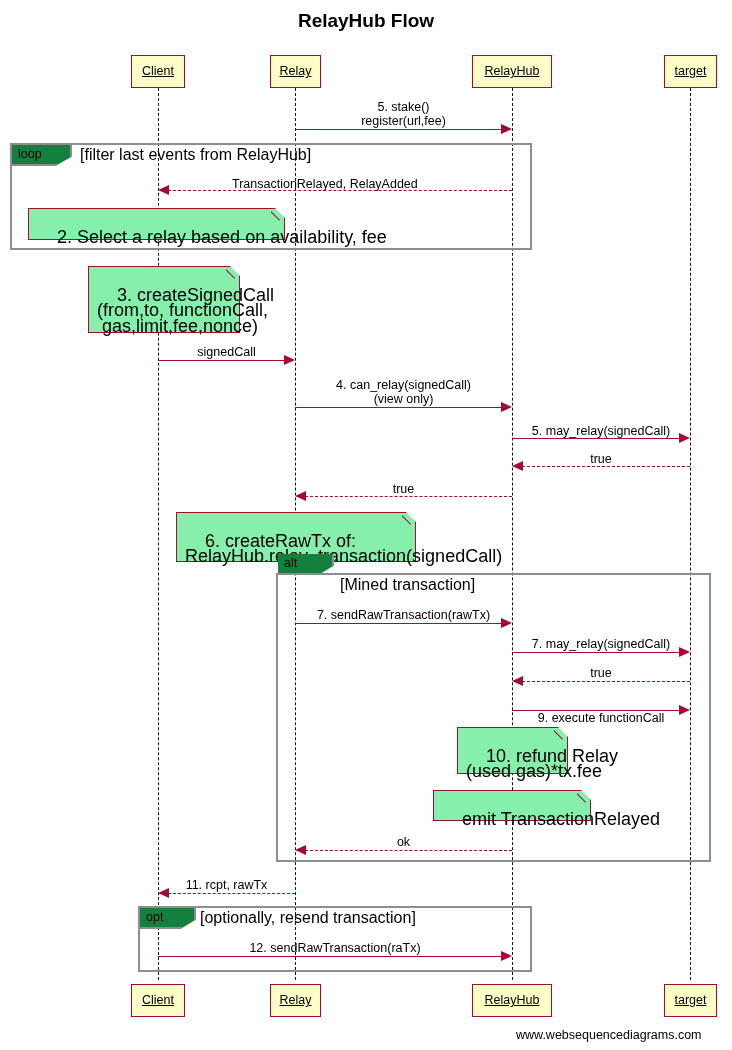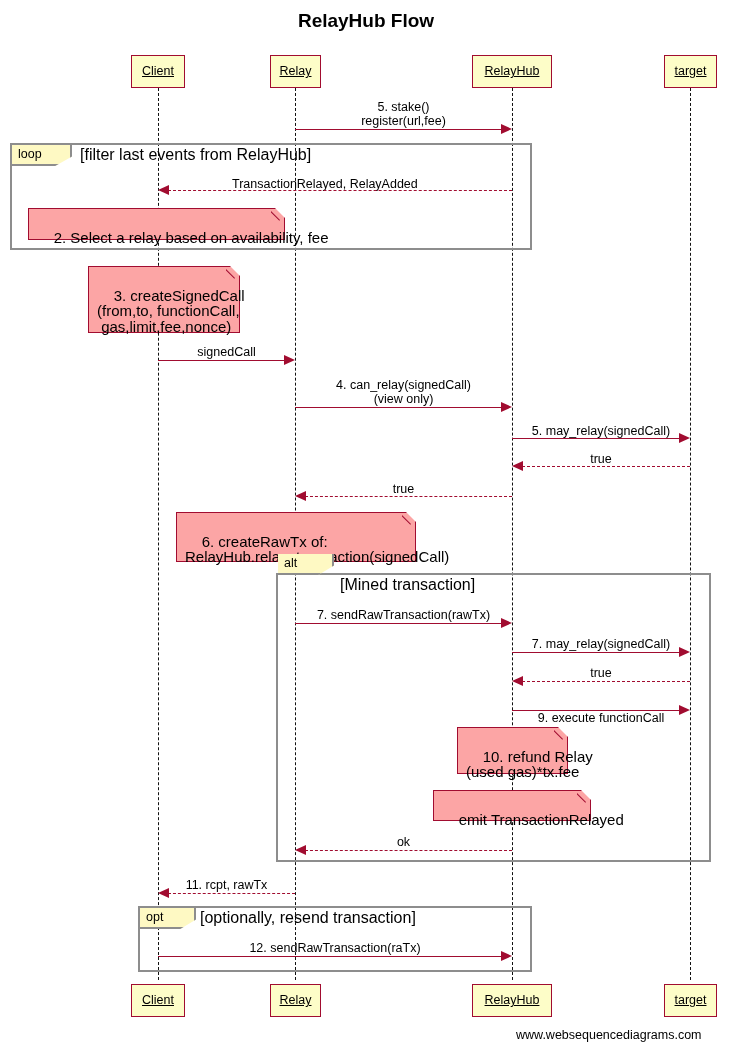--- a/index.html
+++ b/index.html
@@ -78,23 +78,23 @@
     font-size: 12.5px;
     line-height: 14px;
     white-space: pre;
     text-align: center;
     color: #000000;
   }
   
   .note {
     position: absolute;
     box-sizing: border-box;
-    background: #fca5a5;
+    background: #86efac;
     border: 1.5px solid #a10c30;
-    font-size: 15px;
+    font-size: 18px;
     line-height: 15.5px;
     white-space: pre;
     padding: 5px 7px 5px 8px;
     color: #000000;
   }
   .note .dogear {
     position: absolute;
     right: -1px;
     top: -1px;
     width: 0;
@@ -127,21 +127,21 @@
     box-sizing: border-box;
     border: 2.5px solid #8d8d8d;
     background: transparent;
   }
   .frag-tab {
     position: absolute;
     box-sizing: border-box;
     height: 21px;
     border-right: 2px solid #8d8d8d;
     border-bottom: 2px solid #8d8d8d;
-    background: #fef9c3;
+    background: #15803d;
     font-size: 12.5px;
     line-height: 19px;
     padding-left: 6px;
     color: #000000;
     clip-path: polygon(0 0, 100% 0, 100% 55%, 72% 100%, 0 100%);
   }
   .frag-cond {
     position: absolute;
     font-size: 16px;
     line-height: 19px;

